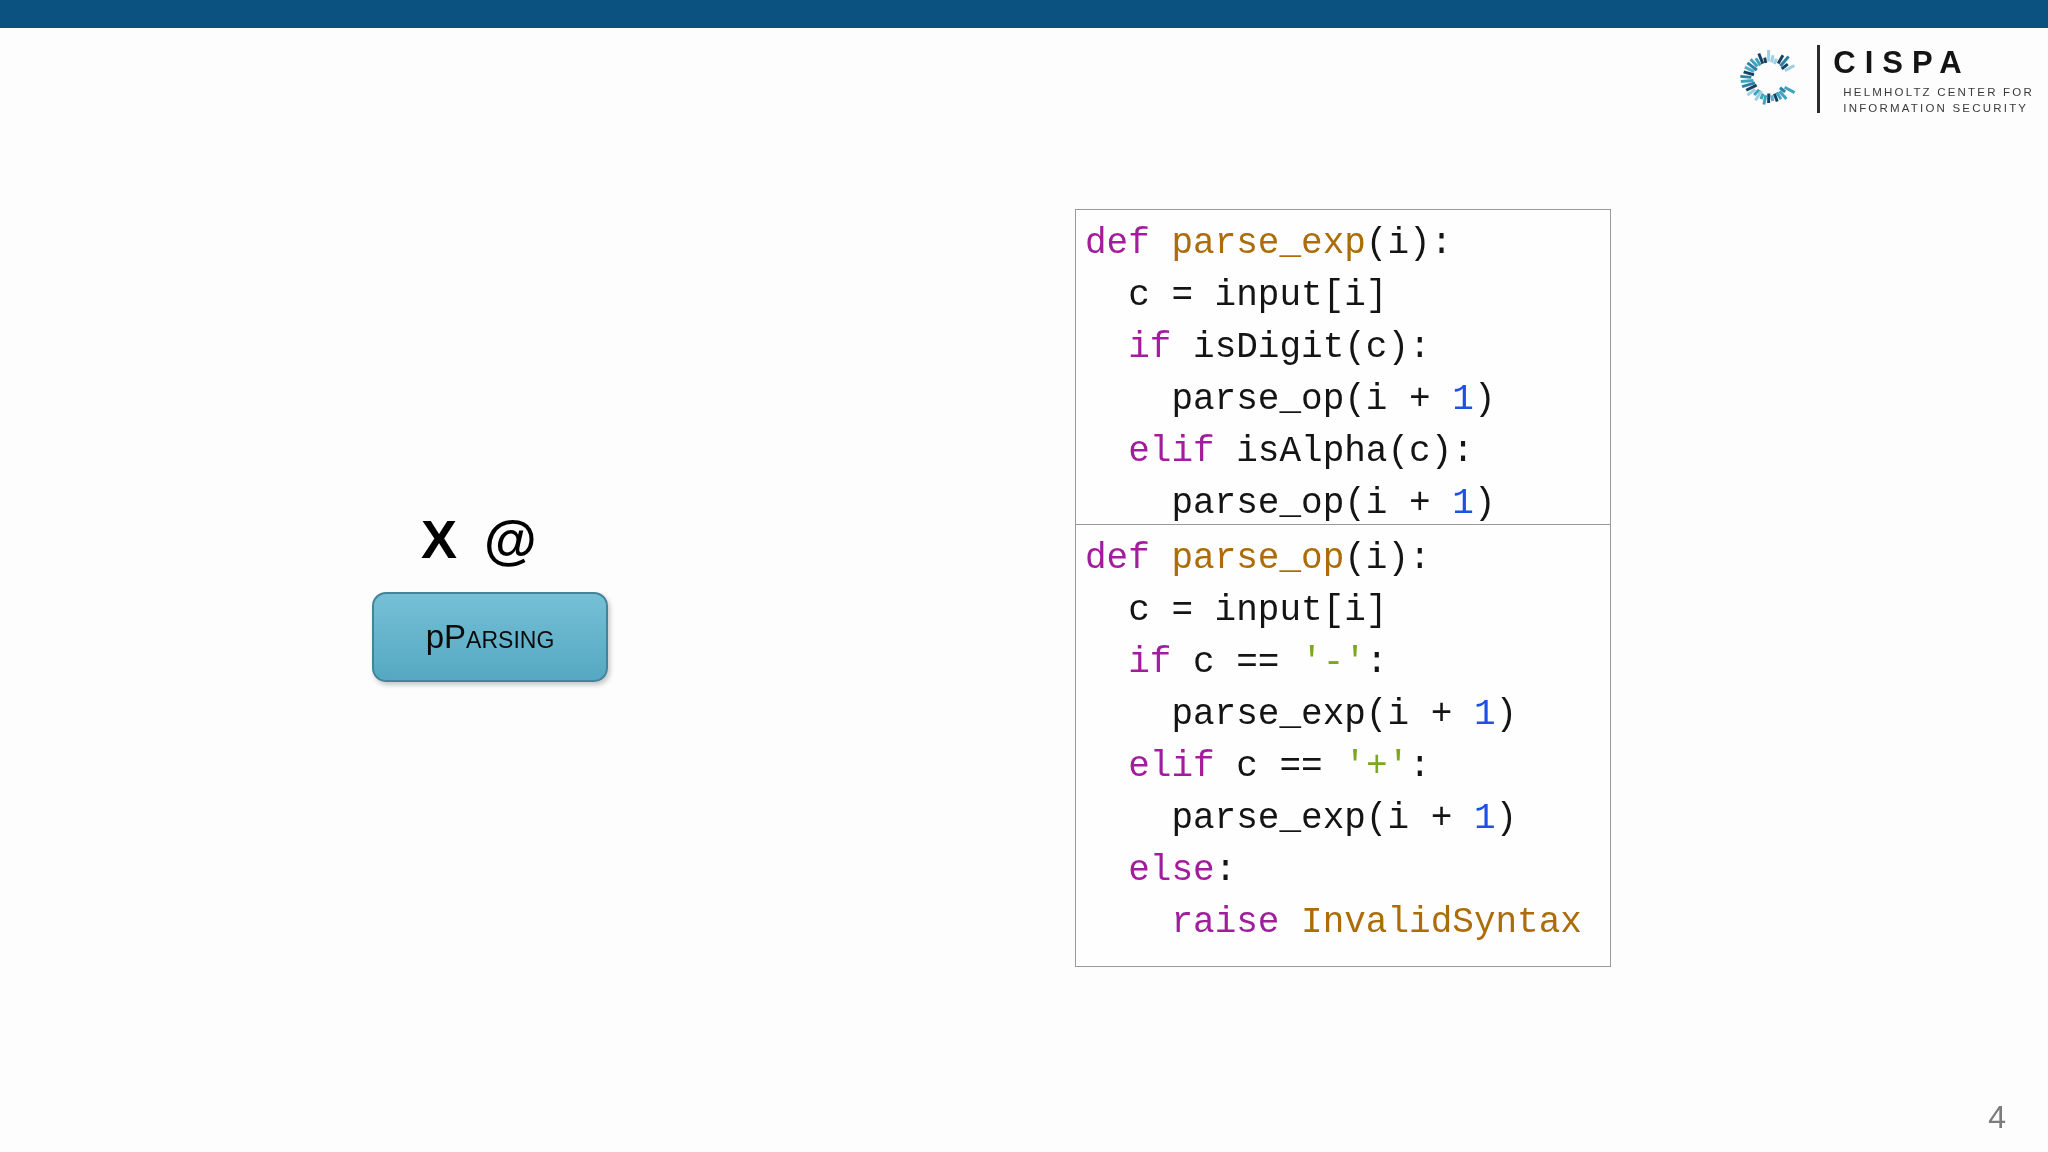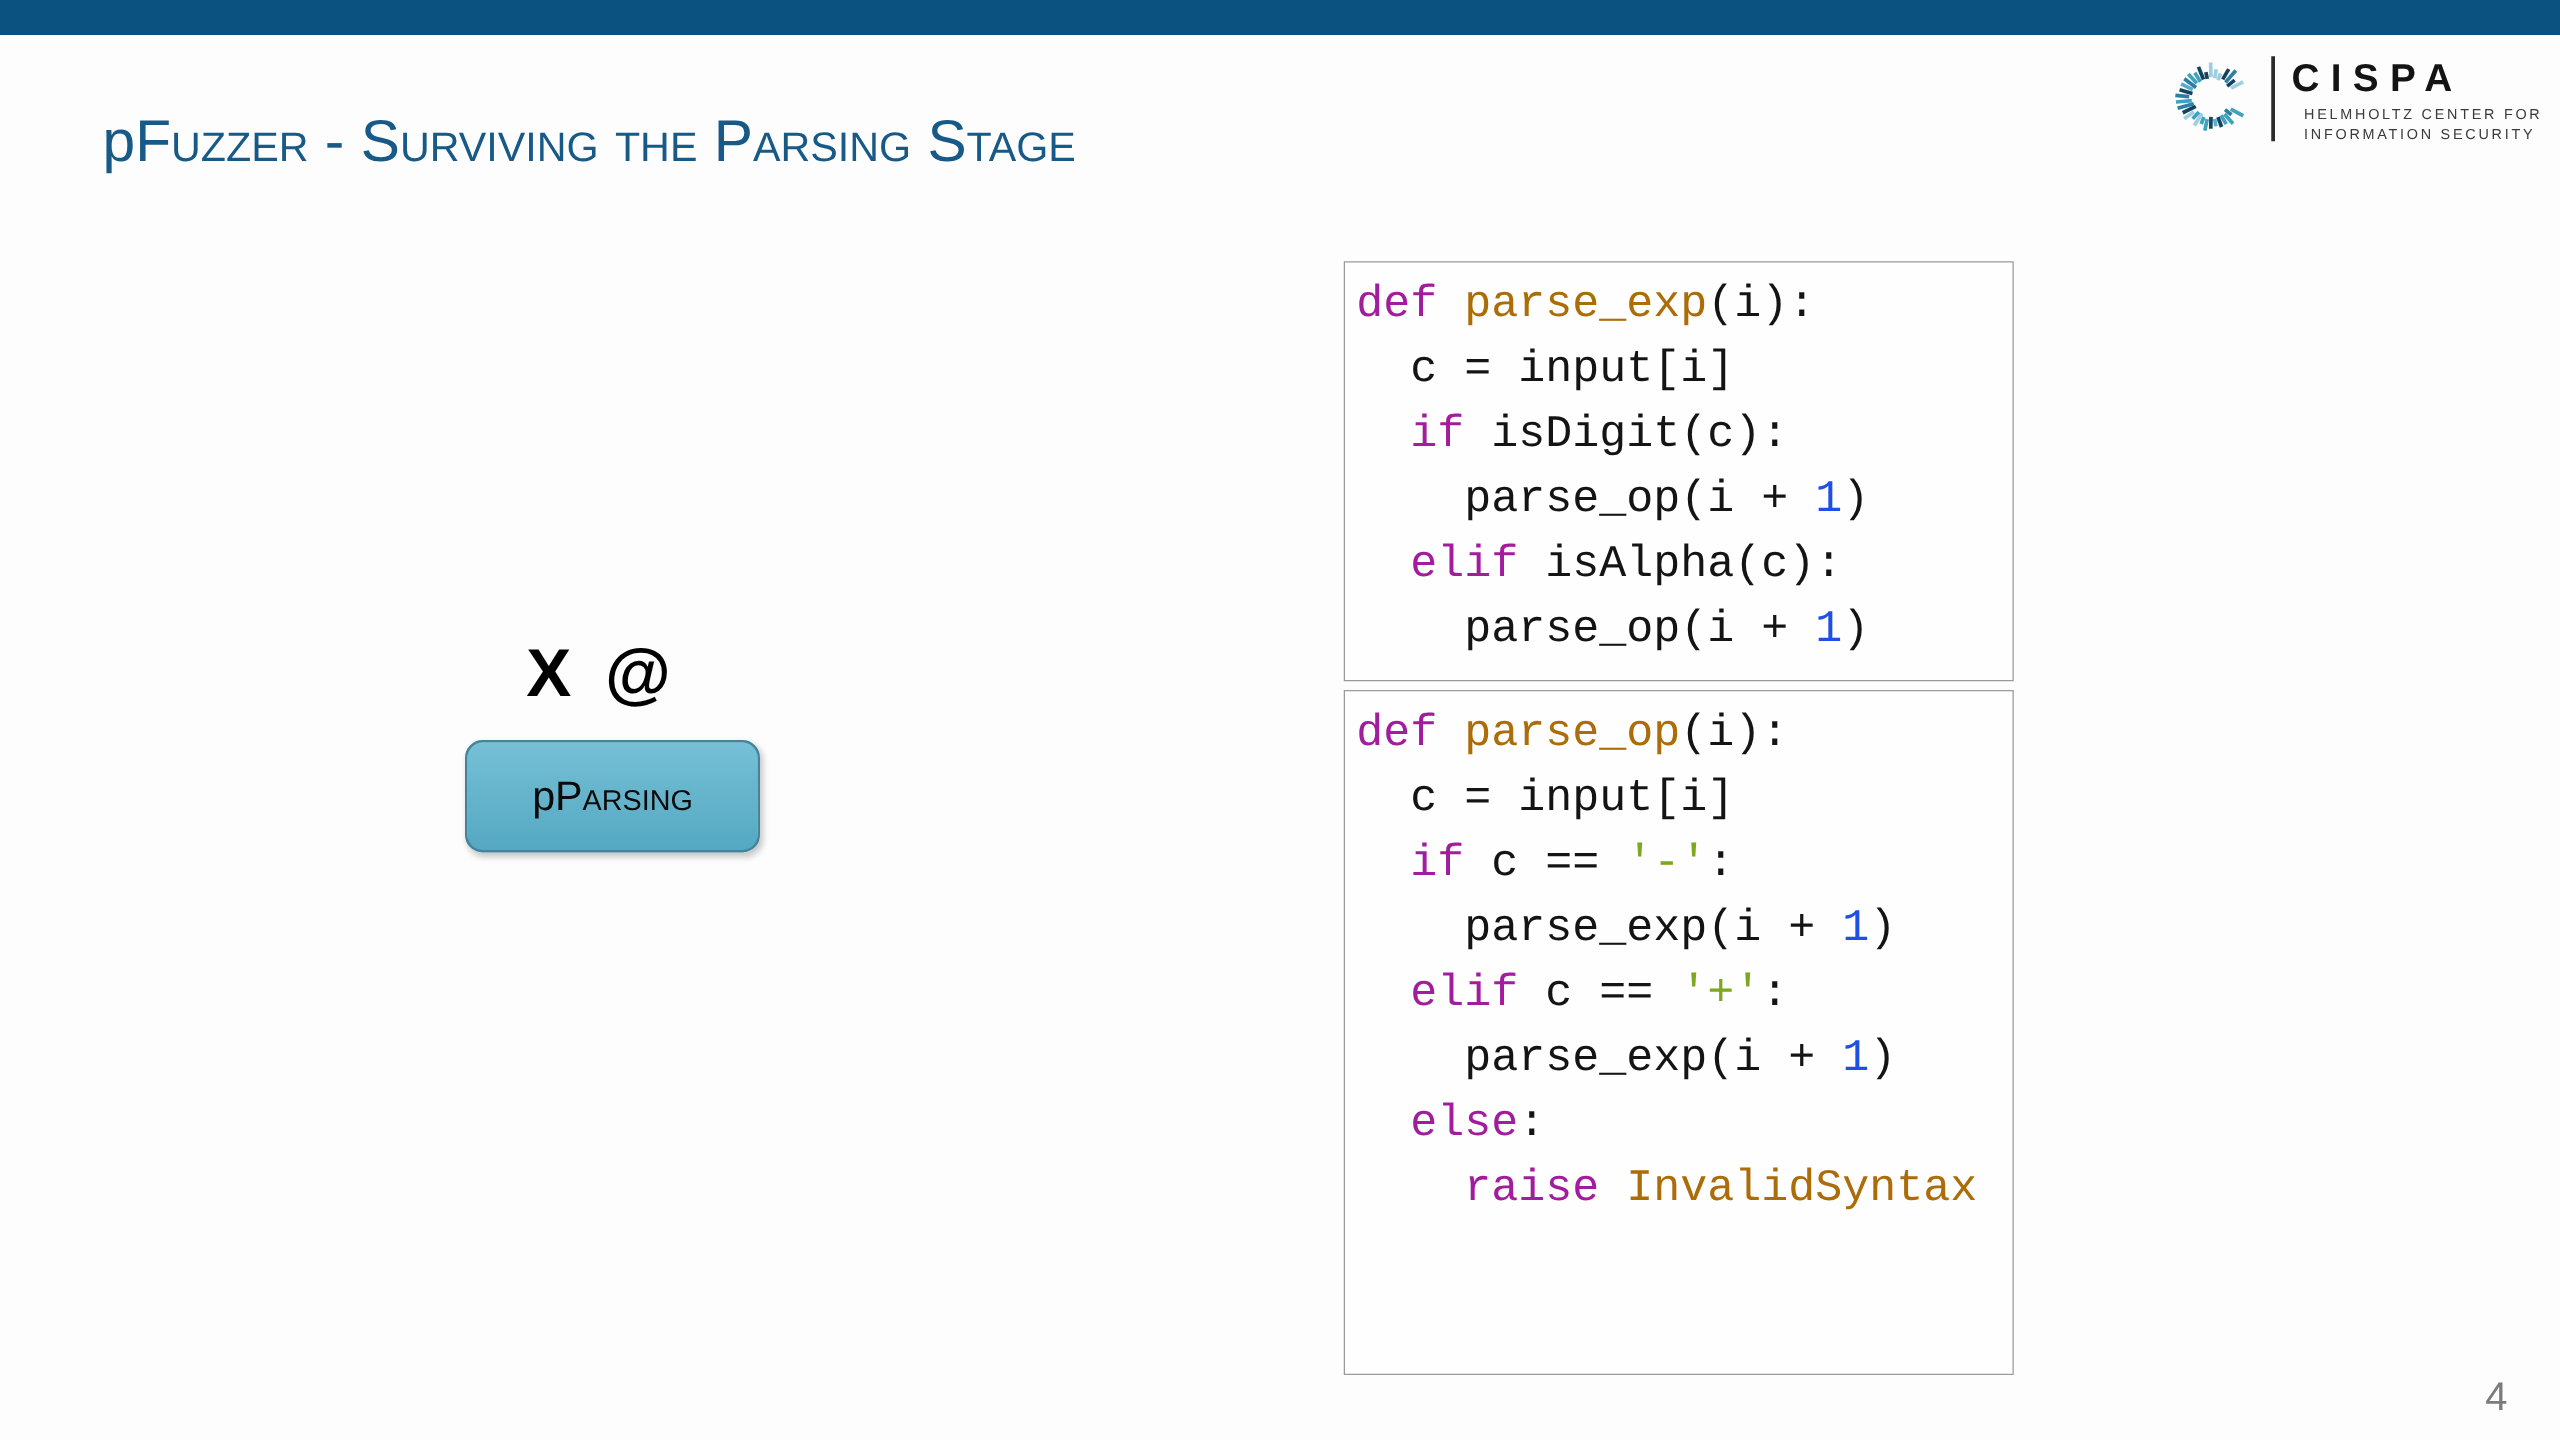--- a/index.html
+++ b/index.html
@@ -52,40 +52,39 @@
   
   .code-box {
     position:absolute; left:1075px; width:536px; box-sizing:border-box;
     margin:0; background:#FEFEFE;
     border:1.5px solid #9a9a9a;
     padding:8px 6px 4px 9px;
     font-family:"Liberation Mono", monospace;
     font-size:36px; line-height:52px;
   }
   .code-box-1 { top:209px; height:336px; }
-  .code-box-2 { top:552px; height:548px; }
+  .code-box-2 { top:524px; height:443px; }
   .code-line { white-space:pre; }
   .tok-kw  { color:var(--c-code_keyword,#A21C9E); }
   .tok-fn  { color:var(--c-code_function,#AC6C08); }
   .tok-str { color:var(--c-code_string,#7BA81E); }
   .tok-num { color:var(--c-code_number,#1E50E6); }
   .tok-pl  { color:var(--c-code_plain,#141414); }
   .page-number {
     position:absolute; right:42px; bottom:16px;
     font-size:32px; color:#7C7C7C;
   }
 </style>
 </head>
 <body>
 
 <div class="slide">
 
   <div class="topbar"></div>
 
-  <h1 class="title"><span>p</span><span class="t-sc">Fuzzer - Surviving the Parsing Stage</span></h1>
 
   <div class="logo">
     <svg class="logo-ring" viewBox="-33 -33 66 66" id="ring-svg">
         <line x1="14.73" y1="7.83" x2="24.13" y2="12.83" stroke="#3FA3BE" stroke-width="2.8"></line>
         <line x1="10.36" y1="8.23" x2="15.21" y2="12.09" stroke="#2C7FA6" stroke-width="2.8"></line>
         <line x1="10.00" y1="11.49" x2="16.43" y2="18.88" stroke="#3FA3BE" stroke-width="2.8"></line>
         <line x1="7.37" y1="12.48" x2="11.27" y2="19.10" stroke="#3FA3BE" stroke-width="2.8"></line>
         <line x1="5.08" y1="13.91" x2="7.78" y2="21.30" stroke="#16425F" stroke-width="2.8"></line>
         <line x1="2.58" y1="15.29" x2="3.51" y2="20.77" stroke="#57AECC" stroke-width="2.8"></line>
         <line x1="-0.21" y1="13.66" x2="-0.35" y2="22.67" stroke="#16425F" stroke-width="2.8"></line>

